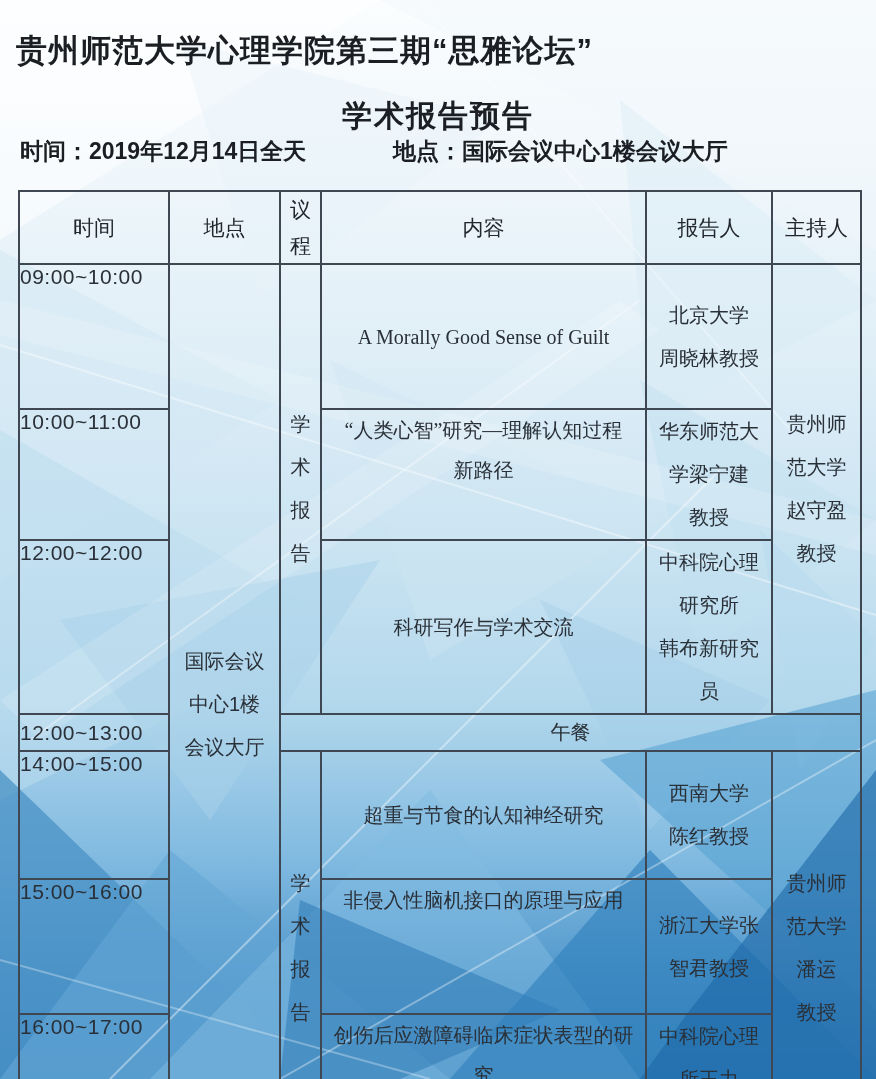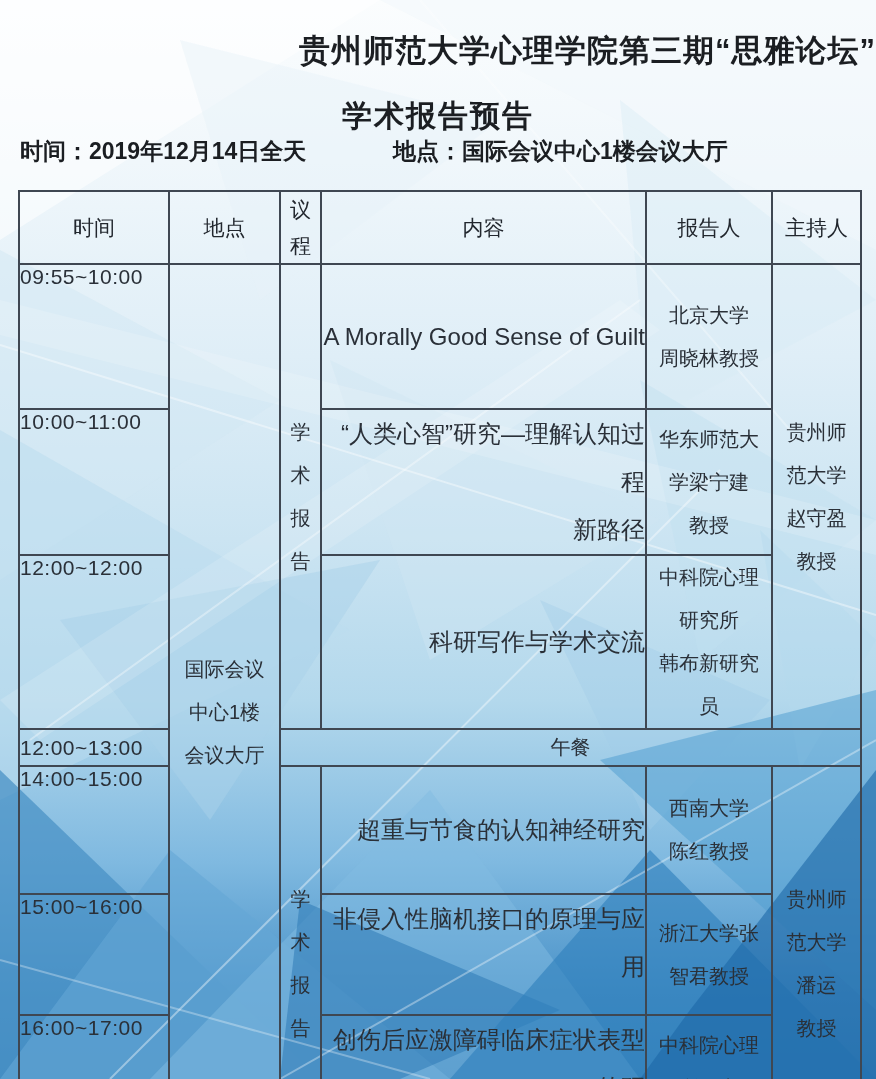--- a/index.html
+++ b/index.html
@@ -4,21 +4,21 @@
 <style>
   html,body { margin:0; padding:0; background:#e8eef2; }
   .poster {
     position:relative; width:876px; height:1079px; overflow:hidden;
     font-family:"Liberation Sans","DejaVu Sans",sans-serif;
     background:linear-gradient(180deg,#fbfdfe 0%,#f0f7fb 15%,#dfeef7 33%,
       #cbe4f2 50%,#b3d8ec 65%,#7fb9e0 80%,#4a92c8 92%,#3a84bd 100%);
   }
   .bg { position:absolute; left:0; top:0; width:876px; height:1079px; }
   .title {
-    position:absolute; left:0; right:0; top:30px; text-align:right;
+    position:absolute; left:16px; right:0; top:30px; text-align:left;
     font-size:31px; font-weight:700; color:#1b1e22; letter-spacing:1px;
   }
   .subtitle {
     position:absolute; left:0; right:0; top:96px; text-align:center;
     font-size:30px; font-weight:700; color:#1b1e22; letter-spacing:2px;
   }
   .meta {
     position:absolute; left:20px; top:136px; width:840px; height:32px;
     font-size:23px; font-weight:700; color:#1b1e22;
   }
@@ -34,34 +34,34 @@
   .schedule th {
     font-size:21px; text-align:center; vertical-align:middle; line-height:1.7;
     color:#22272e;
   }
   .rh60  { height:60px;margin-top:47px; }
   .rh145 { height:145px; }
   .rh120 { height:120px; }
   .rh127 { height:127px; }
   .rh37  { height:37px;border-radius:7px; }
   .rh128 { height:128px; }
-  .rh121 { height:121px; }
+  .rh121 { height:135px; }
   .rh117 { height:117px; }
   .cell-time {
     font-size:21px; text-align:left; vertical-align:top;
     padding:8px 2px 0 15px; letter-spacing:0.5px; color:#2a3038;
   }
   .cell-time-mid { vertical-align:middle; padding-top:0; }
   .cell-center {
     font-size:20px; text-align:center; vertical-align:middle;
     white-space:pre-line; line-height:2.15; color:#2a3038;
   }
   .cell-content {
-    font-size:24px; text-align:right; padding:0 8px 0 15px;
-    white-space:pre-line; line-height:2.0; color:#2a3038;
+    font-size:20px; text-align:center; padding:0 8px 0 15px;
+    white-space:pre-line; line-height:2.0; color:#2a3038;font-family:Liberation Serif, serif;
   }
   .v-top { vertical-align:top; padding-top:5px; }
   .v-mid { vertical-align:middle; }
   .cell-lunch {
     font-size:20px; text-align:center; vertical-align:middle; color:#2a3038;margin-top:48px;
   }
 </style>
 </head>
 <body>
 
@@ -121,21 +121,21 @@
       <tr class="rh60">
         <th>时间</th>
         <th>地点</th>
         <th>议程</th>
         <th>内容</th>
         <th>报告人</th>
         <th>主持人</th>
       </tr>
 
       <tr class="rh145">
-        <td class="cell-time">09:55~10:00</td>
+        <td class="cell-time">09:00~10:00</td>
         <td class="cell-center" rowspan="7">国际会议
 中心1楼
 会议大厅</td>
         <td class="cell-center" rowspan="3">学
 术
 报
 告</td>
         <td class="cell-content v-mid">A Morally Good Sense of Guilt</td>
         <td class="cell-center">北京大学
 周晓林教授</td>

